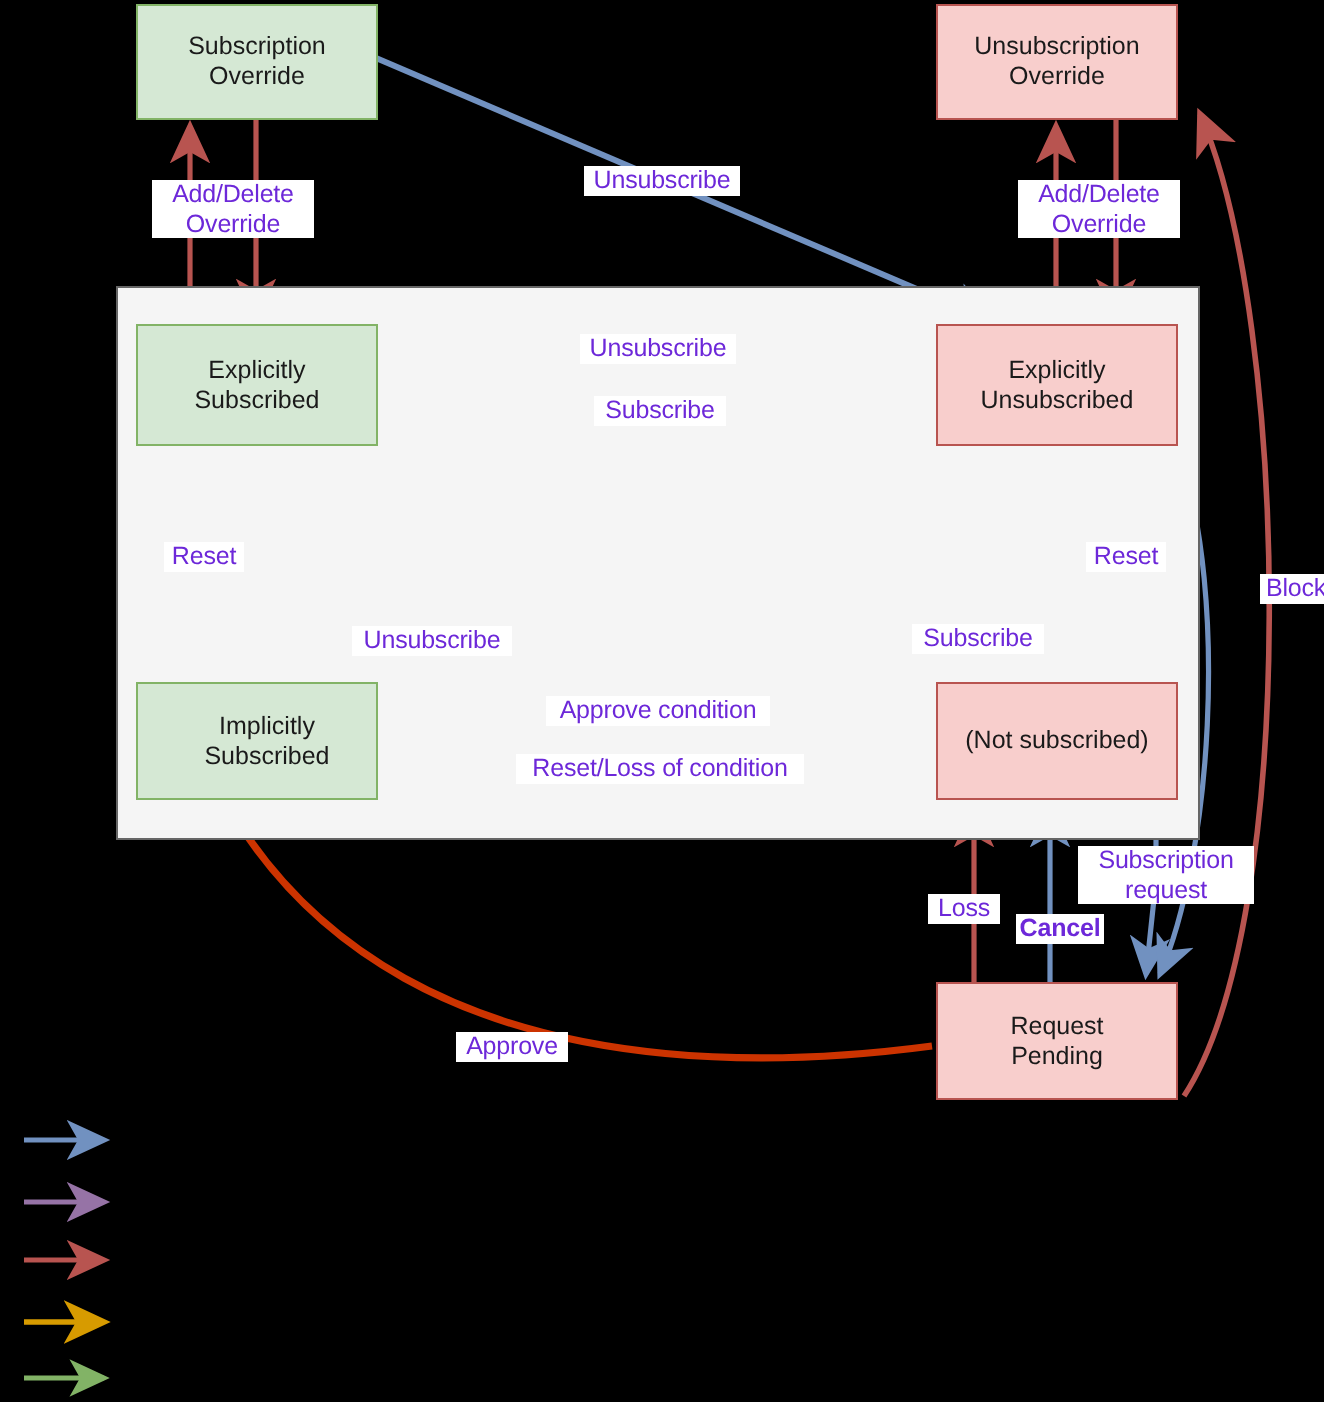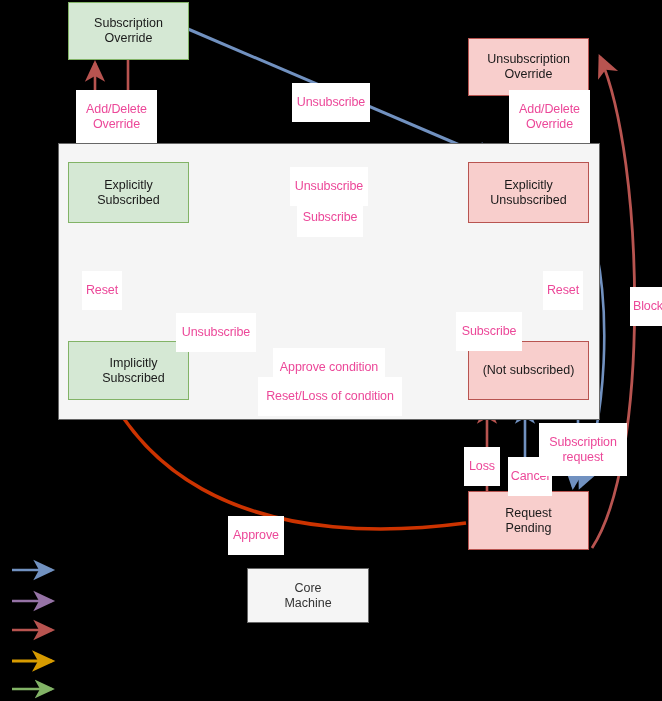--- a/index.html
+++ b/index.html
@@ -40,24 +40,24 @@
   .node.gray  { background: #f5f5f5; border-color: #666666; color: #333333; }
   .container-box {
     position: absolute;
     box-sizing: border-box;
     background: #f5f5f5;
     border: 1.3px solid #666666;
   }
   .edge-label {
     position: absolute;
     background: #ffffff;
-    color: #ec4899;
+    color: #6d28d9;
     font-size: 12.5px;
     line-height: 14.5px;
-    padding: 12px 1px;
+    padding: 0 1px;
     text-align: center;
     white-space: pre-line;
     letter-spacing: -0.1px;
   }
   .legend-label {
     position: absolute;
     font-size: 12.5px;
     color: #000000;
   }
 </style>
@@ -135,39 +135,37 @@
       <path d="M12,661 L52,661" stroke="#d79b00" stroke-width="2.8" marker-end="url(#ah-orange)"></path>
       <path d="M12,689 L52,689" stroke="#82b366" stroke-width="2.4" marker-end="url(#ah-green)"></path>
     </g>
   </svg>
 
   <div class="container-box" style="left:58px; top:143px; width:542px; height:277px;"></div>
 
   <div class="node green" style="left:68px; top:2px; width:121px; height:58px;">Subscription
 Override</div>
 
-  <div class="node pink" style="left:468px; top:2px; width:121px; height:58px;margin-top:36px;">Unsubscription
+  <div class="node pink" style="left:468px; top:2px; width:121px; height:58px;">Unsubscription
 Override</div>
 
   <div class="node green" style="left:68px; top:162px; width:121px; height:61px;">Explicitly
 Subscribed</div>
 
   <div class="node pink" style="left:468px; top:162px; width:121px; height:61px;">Explicitly
 Unsubscribed</div>
 
   <div class="node green" style="left:68px; top:341px; width:121px; height:59px;padding-left:10px;">Implicitly
 Subscribed</div>
 
   <div class="node pink" style="left:468px; top:341px; width:121px; height:59px;">(Not subscribed)</div>
 
   <div class="node pink" style="left:468px; top:491px; width:121px; height:59px;">Request
 Pending</div>
 
-  <div class="node gray" style="left:247px; top:568px; width:122px; height:55px;">Core
-Machine</div>
 
   <div class="edge-label" style="left:76px; top:90px; width:79px;">Add/Delete
 Override</div>
 
   <div class="edge-label" style="left:509px; top:90px; width:79px;">Add/Delete
 Override</div>
 
   <div class="edge-label" style="left:292px; top:83px; width:76px;">Unsubscribe</div>
 
   <div class="edge-label" style="left:290px; top:167px; width:76px;">Unsubscribe</div>
@@ -182,21 +180,21 @@
 
 
   <div class="edge-label" style="left:456px; top:312px; width:64px;">Subscribe</div>
 
   <div class="edge-label" style="left:273px; top:348px; width:110px;">Approve condition</div>
 
   <div class="edge-label" style="left:258px; top:377px; width:142px;">Reset/Loss of condition</div>
 
   <div class="edge-label" style="left:464px; top:447px; width:34px;">Loss</div>
 
-  <div class="edge-label" style="left:508px; top:457px; width:42px;">Cancel</div>
+  <div class="edge-label" style="left:508px; top:457px; width:42px;font-weight:bold;">Cancel</div>
 
   <div class="edge-label" style="left:539px; top:423px; width:86px;">Subscription
 request</div>
 
   <div class="edge-label" style="left:630px; top:287px; width:34px;">Block</div>
 
   <div class="edge-label" style="left:228px; top:516px; width:54px;">Approve</div>
 
   <div class="legend-label" style="left:74px; top:563px;"></div>
   <div class="legend-label" style="left:74px; top:594px;"></div>

